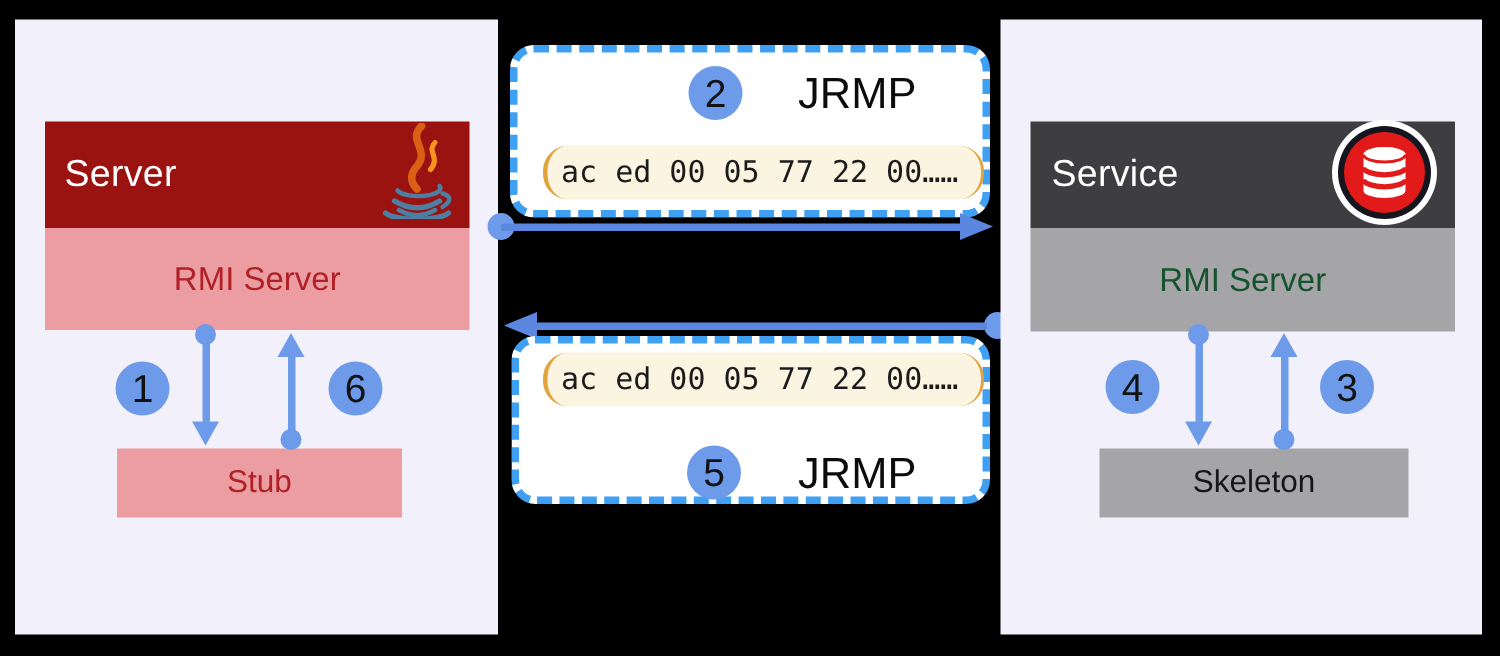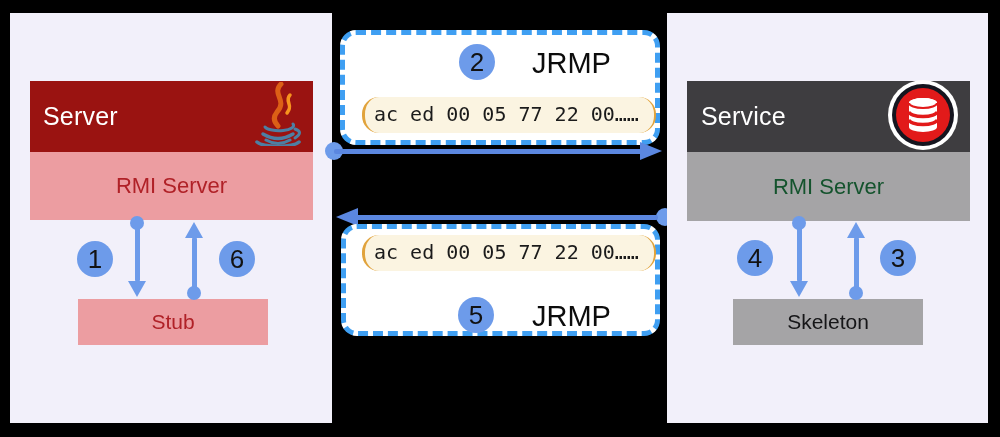--- a/index.html
+++ b/index.html
@@ -127,21 +127,21 @@
       <ellipse cx="36" cy="24" rx="14" ry="5" fill="#ffffff"></ellipse>
       <path d="M22,32.5 a14,5 0 0 0 28,0" fill="none" stroke="#e21a1a" stroke-width="3.5"></path>
       <path d="M22,40.5 a14,5 0 0 0 28,0" fill="none" stroke="#e21a1a" stroke-width="3.5"></path>
       <path d="M22,24 a14,5 0 0 0 28,0" fill="none" stroke="#e21a1a" stroke-width="2"></path>
     </svg>
 
     <div class="midbox" style="left:20px;top:139px;width:283px;height:69px;background:#a5a4a6;">
       <span class="mid-label" style="color:#14532d;">RMI Server</span>
     </div>
 
-    <div class="lowbox" style="left:66px;top:286px;width:190px;height:46px;background:#a5a4a6;">
+    <div class="lowbox" style="left:66px;top:286px;width:206px;height:46px;background:#a5a4a6;">
       <span class="low-label" style="color:#161618;">Skeleton</span>
     </div>
   </div>
 
   <div>
     <div class="vdot" style="left:792px;top:216px;"></div>
     <div class="vline" style="left:797px;top:223px;height:59px;"></div>
     <div class="head-down" style="left:790px;top:281px;"></div>
   </div>
   <div>

